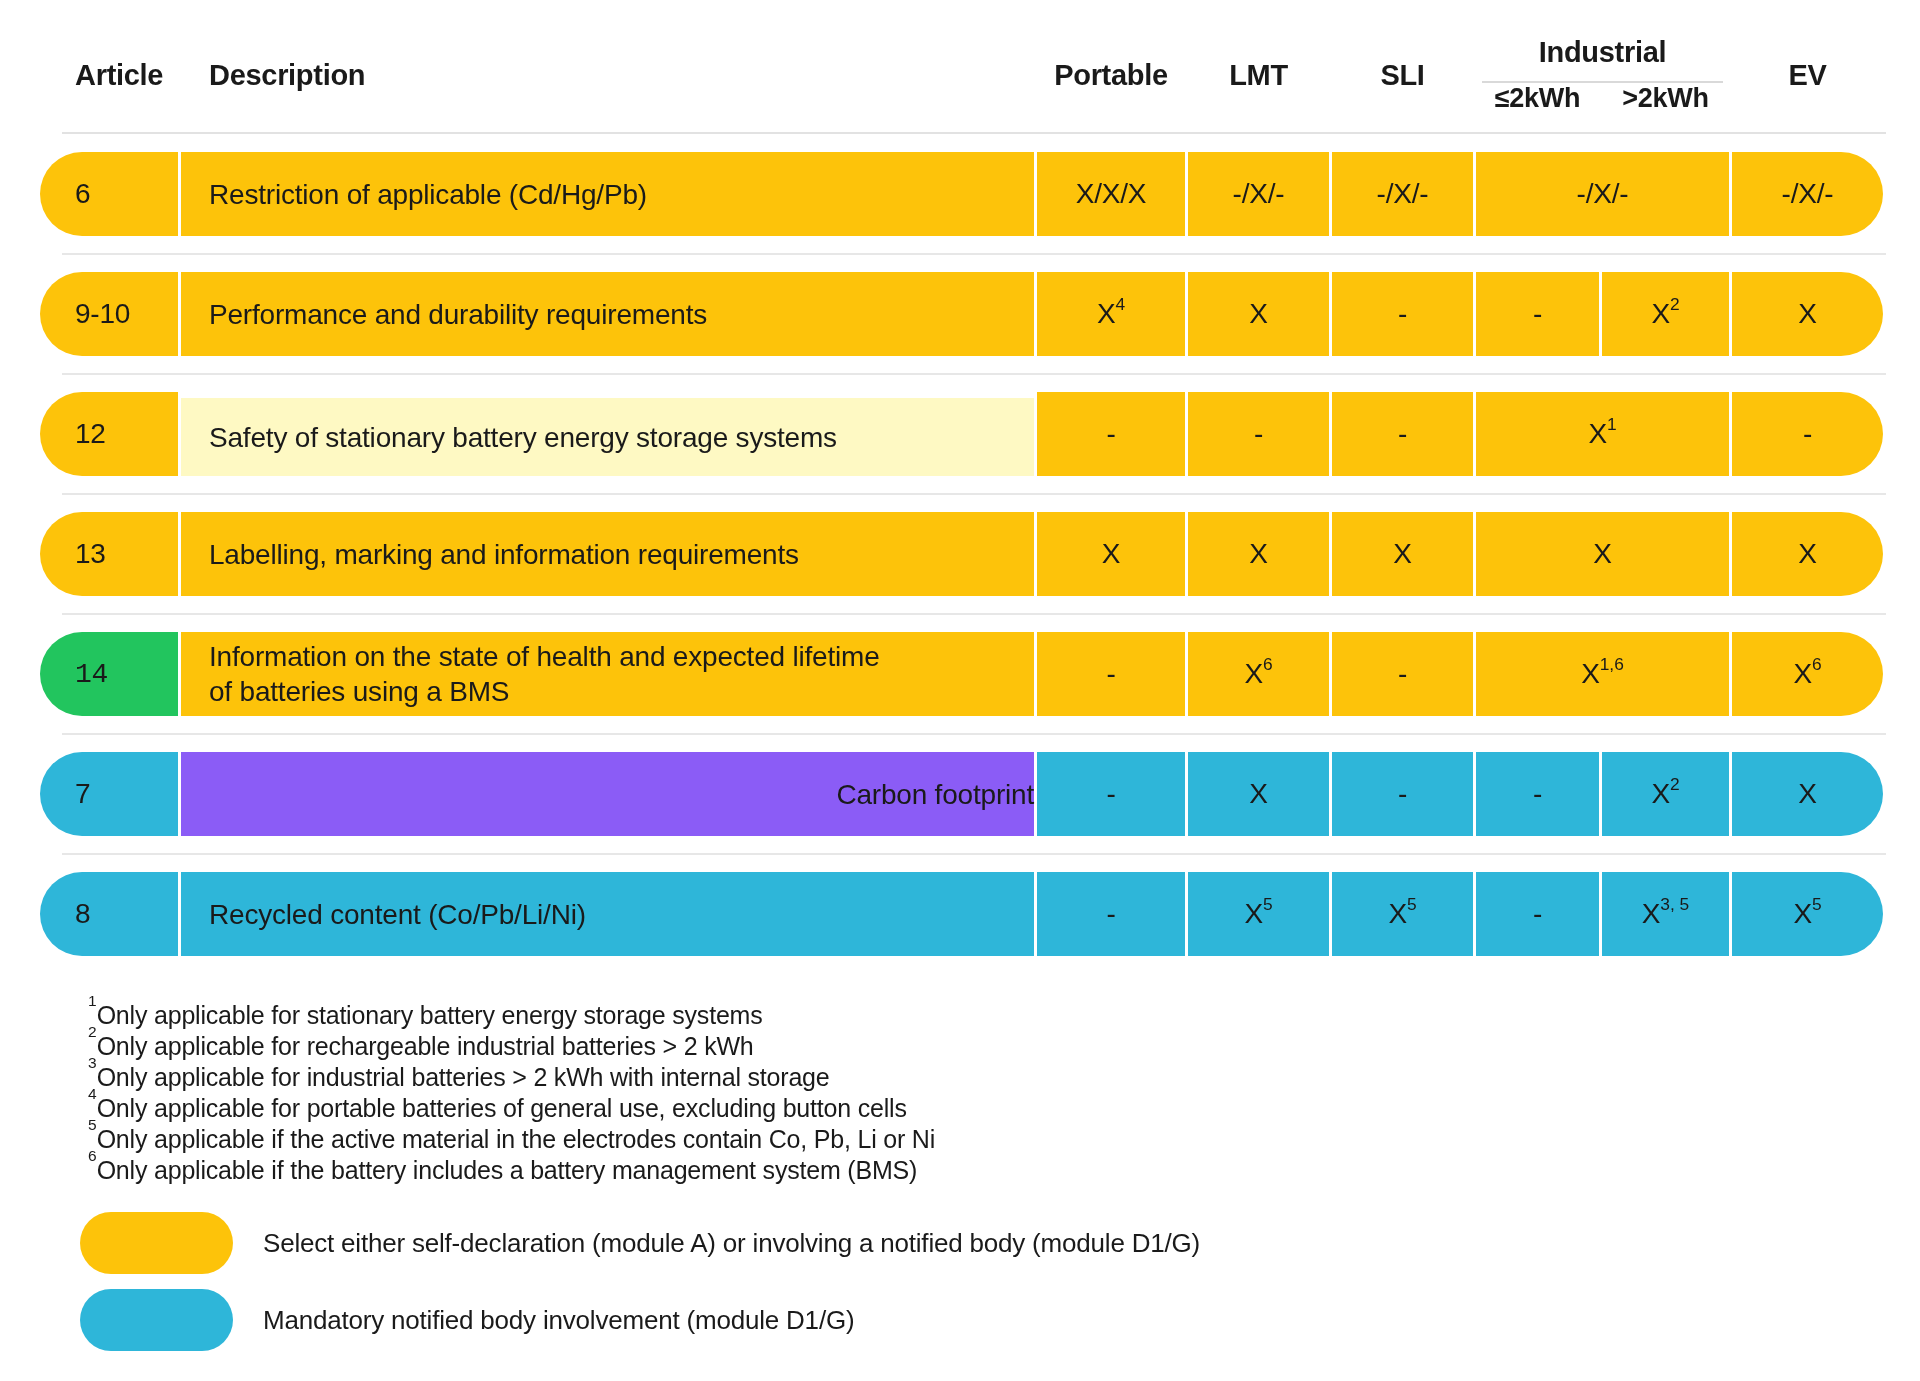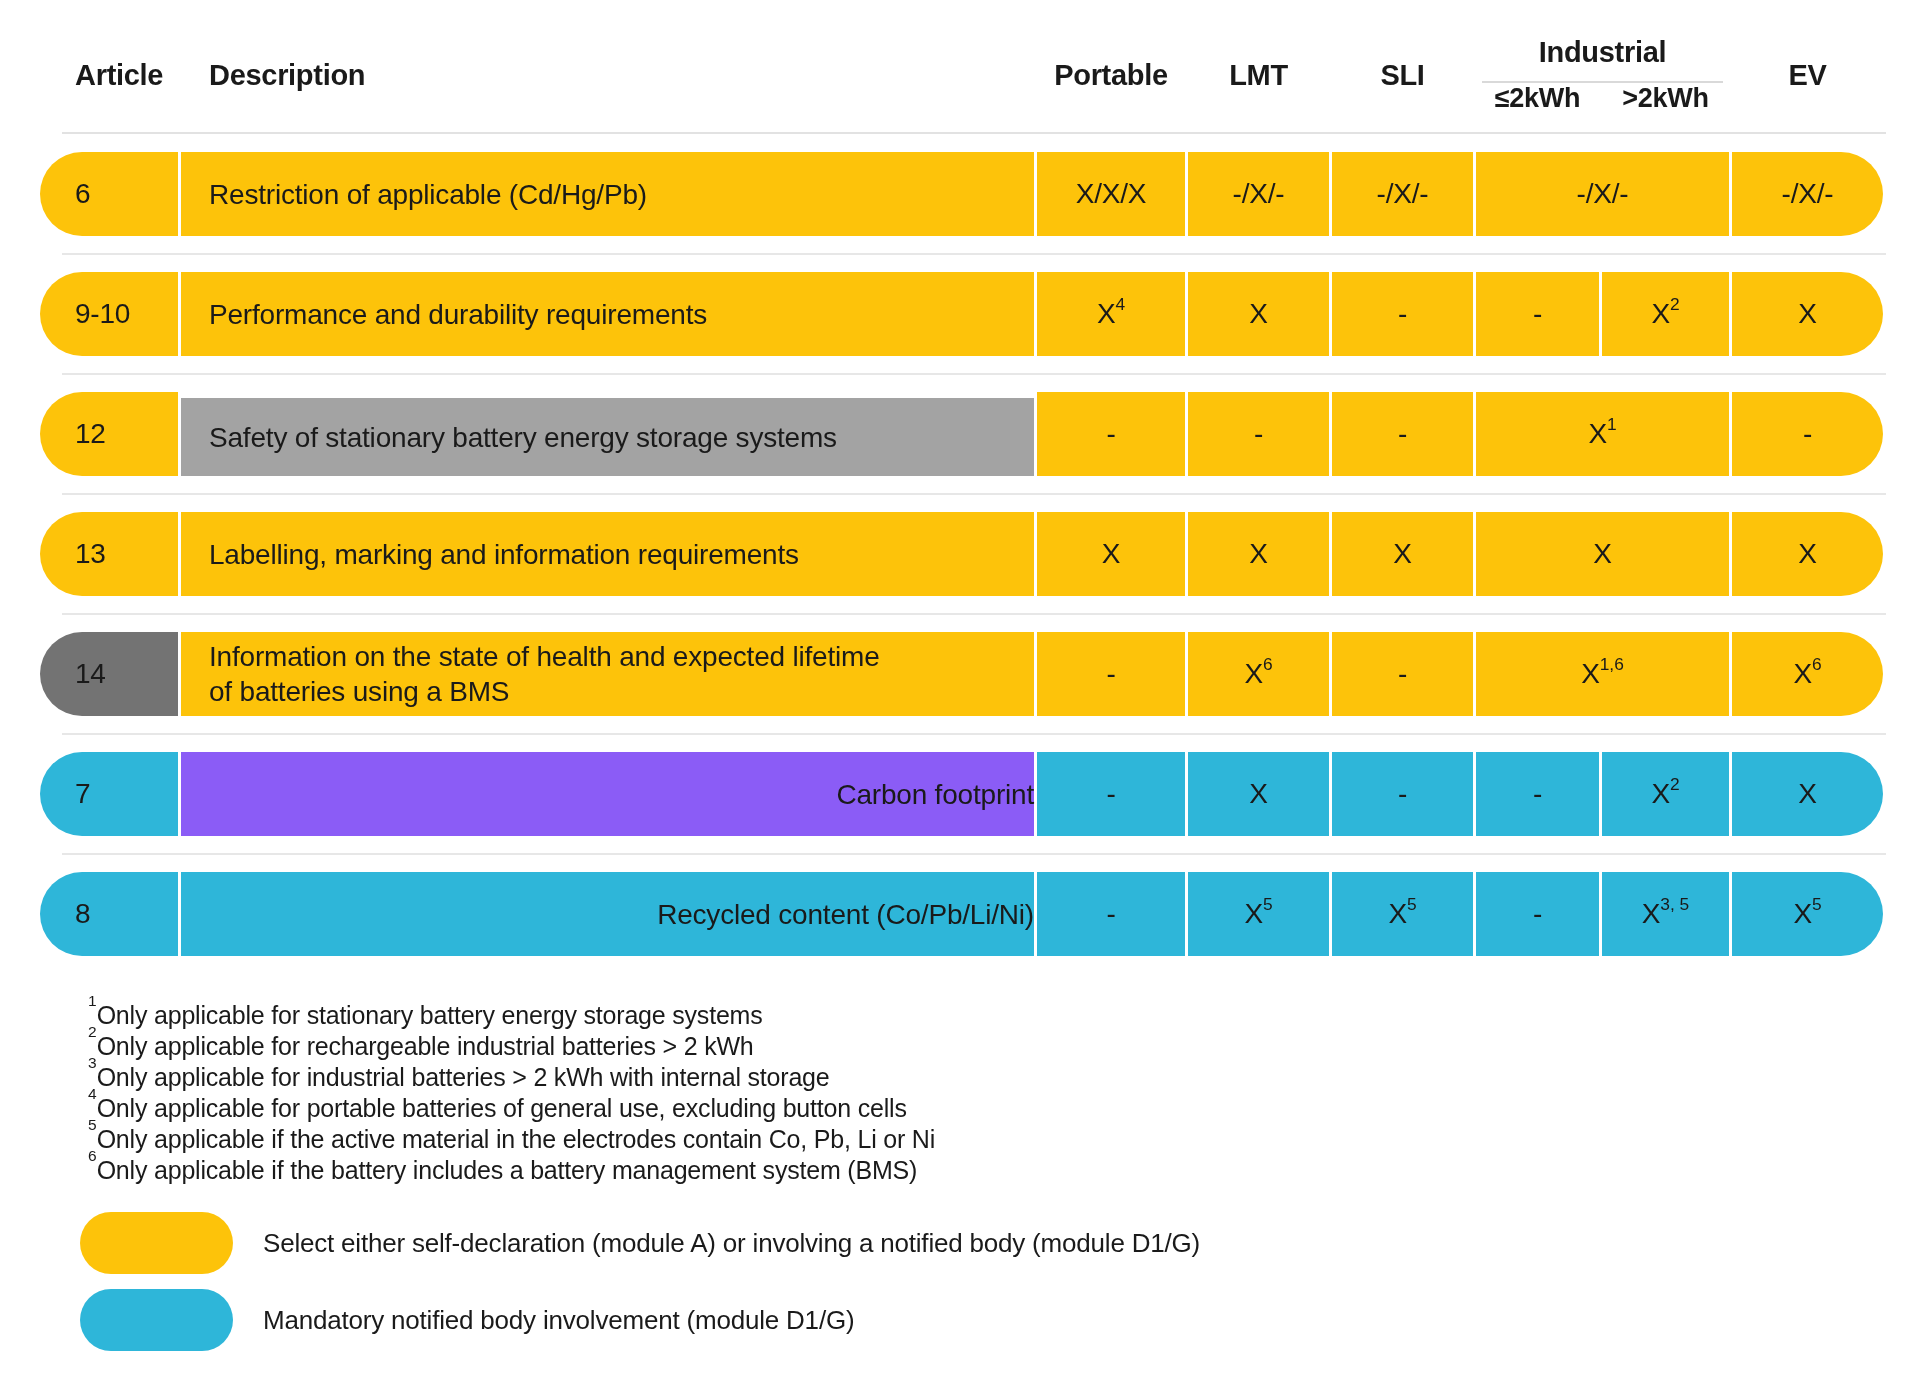--- a/index.html
+++ b/index.html
@@ -102,21 +102,21 @@
         <div class="cell " style="background: rgb(253, 195, 10);">X<sup>4</sup></div>
         <div class="cell " style="background: rgb(253, 195, 10);">X</div>
         <div class="cell " style="background: rgb(253, 195, 10);">-</div>
         <div class="cell " style="background: rgb(253, 195, 10);">-</div>
         <div class="cell " style="background: rgb(253, 195, 10);">X<sup>2</sup></div>
         <div class="cell ev" style="background: rgb(253, 195, 10);">X</div>
       </div>
       <div class="rowsep" style="background: rgb(231, 231, 231);"></div>
       <div class="grid trow">
         <div class="cell art" style="background: rgb(253, 195, 10);">12</div>
-        <div class="cell desc" style="background: #a3a3a3; margin-top: 6px;">
+        <div class="cell desc" style="background: #fef9c3; margin-top: 6px;">
           <div class="desc-lines">Safety of stationary battery energy storage systems</div>
         </div>
         <div class="cell " style="background: rgb(253, 195, 10);">-</div>
         <div class="cell " style="background: rgb(253, 195, 10);">-</div>
         <div class="cell " style="background: rgb(253, 195, 10);">-</div>
         <div class="cell ind-merged" style="background: rgb(253, 195, 10);">X<sup>1</sup></div>
         <div class="cell ev" style="background: rgb(253, 195, 10);">-</div>
       </div>
       <div class="rowsep" style="background: rgb(231, 231, 231);"></div>
       <div class="grid trow">
@@ -125,21 +125,21 @@
           <div class="desc-lines">Labelling, marking and information requirements</div>
         </div>
         <div class="cell " style="background: rgb(253, 195, 10);">X</div>
         <div class="cell " style="background: rgb(253, 195, 10);">X</div>
         <div class="cell " style="background: rgb(253, 195, 10);">X</div>
         <div class="cell ind-merged" style="background: rgb(253, 195, 10);">X</div>
         <div class="cell ev" style="background: rgb(253, 195, 10);">X</div>
       </div>
       <div class="rowsep" style="background: rgb(231, 231, 231);"></div>
       <div class="grid trow">
-        <div class="cell art" style="background: #737373;">14</div>
+        <div class="cell art" style="background: #22c55e; font-family: Liberation Mono, monospace;">14</div>
         <div class="cell desc" style="background: rgb(253, 195, 10);">
           <div class="desc-lines">Information on the state of health and expected lifetime<br>of batteries using a BMS</div>
         </div>
         <div class="cell " style="background: rgb(253, 195, 10);">-</div>
         <div class="cell " style="background: rgb(253, 195, 10);">X<sup>6</sup></div>
         <div class="cell " style="background: rgb(253, 195, 10);">-</div>
         <div class="cell ind-merged" style="background: rgb(253, 195, 10);">X<sup>1,6</sup></div>
         <div class="cell ev" style="background: rgb(253, 195, 10);">X<sup>6</sup></div>
       </div>
       <div class="rowsep" style="background: rgb(231, 231, 231);"></div>
@@ -151,21 +151,21 @@
         <div class="cell " style="background: rgb(46, 182, 217);">-</div>
         <div class="cell " style="background: rgb(46, 182, 217);">X</div>
         <div class="cell " style="background: rgb(46, 182, 217);">-</div>
         <div class="cell " style="background: rgb(46, 182, 217);">-</div>
         <div class="cell " style="background: rgb(46, 182, 217);">X<sup>2</sup></div>
         <div class="cell ev" style="background: rgb(46, 182, 217);">X</div>
       </div>
       <div class="rowsep" style="background: rgb(231, 231, 231);"></div>
       <div class="grid trow">
         <div class="cell art" style="background: rgb(46, 182, 217);">8</div>
-        <div class="cell desc" style="background: rgb(46, 182, 217); justify-content: flex-end;">
+        <div class="cell desc" style="background: rgb(46, 182, 217);">
           <div class="desc-lines">Recycled content (Co/Pb/Li/Ni)</div>
         </div>
         <div class="cell " style="background: rgb(46, 182, 217);">-</div>
         <div class="cell " style="background: rgb(46, 182, 217);">X<sup>5</sup></div>
         <div class="cell " style="background: rgb(46, 182, 217);">X<sup>5</sup></div>
         <div class="cell " style="background: rgb(46, 182, 217);">-</div>
         <div class="cell " style="background: rgb(46, 182, 217);">X<sup>3, 5</sup></div>
         <div class="cell ev" style="background: rgb(46, 182, 217);">X<sup>5</sup></div>
       </div>
     </div>

